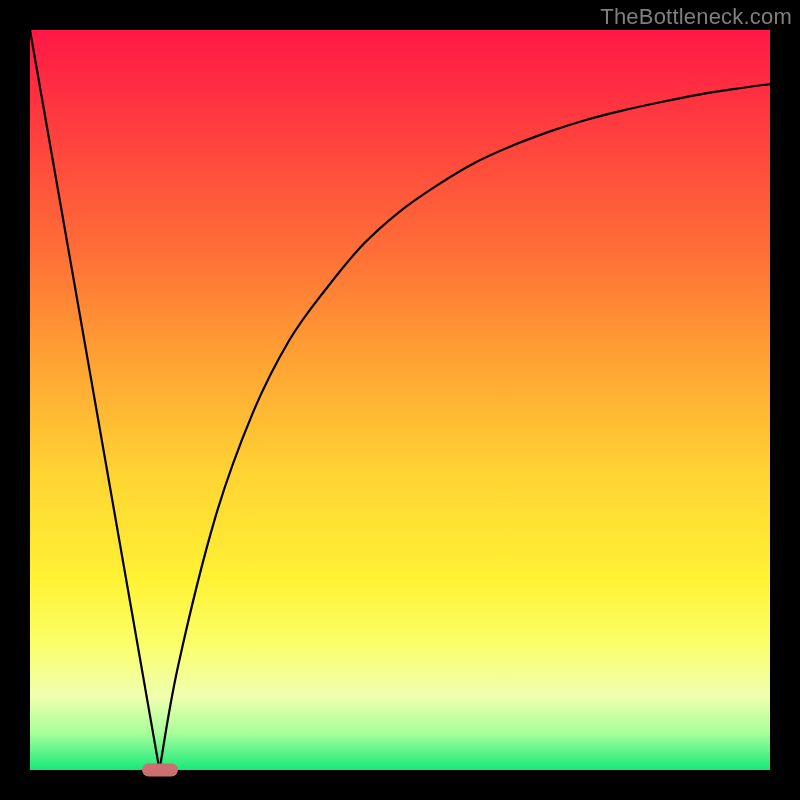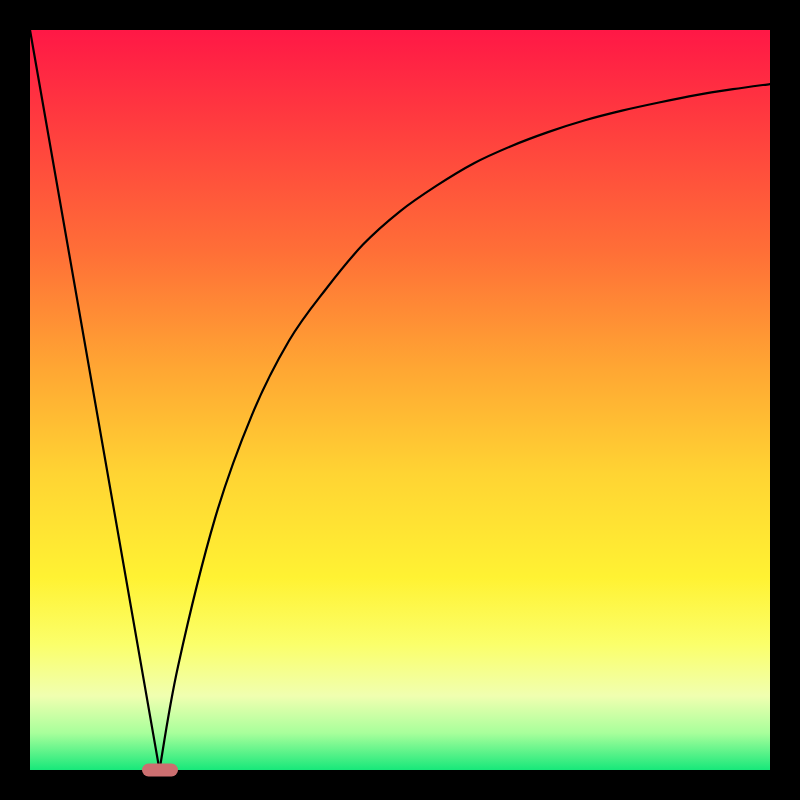--- a/index.html
+++ b/index.html
@@ -62,20 +62,21 @@
     z-index: 4;
     transform: translate(-50%, -50%);
   }
 </style>
 </head>
 <body>
 
 <div class="frame">
   <div class="plot"></div>
 
+  <div class="watermark">TheBottleneck.com</div>
 
   <svg class="curve-svg" viewBox="0 0 740 740" preserveAspectRatio="none">
     <path fill="none" stroke="#000" stroke-width="2.2" stroke-linecap="round" d="M 0 0 L 129.5 740"></path>
     <path fill="none" stroke="#000" stroke-width="2.2" stroke-linecap="round" d="M 129.5 740 C 132.58333333333334 722.7333333333333 138.75 678.3333333333333 148 636.4 C 157.25 594.4666666666667 172.66666666666666 530.3333333333333 185 488.4 C 197.33333333333334 446.46666666666664 209.66666666666666 414.4 222 384.8 C 234.33333333333334 355.20000000000005 246.66666666666666 331.76666666666665 259 310.8 C 271.3333333333333 289.83333333333337 283.6666666666667 275.0333333333333 296 259 C 308.3333333333333 242.96666666666667 320.6666666666667 227.55000000000004 333 214.60000000000002 C 345.3333333333333 201.65 357.66666666666663 191.16666666666663 370 181.29999999999995 C 382.33333333333337 171.43333333333328 394.66666666666674 163.41666666666663 407.00000000000006 155.39999999999998 C 419.33333333333337 147.38333333333333 431.6666666666667 139.7366666666667 444 133.20000000000005 C 456.3333333333333 126.6633333333334 468.6666666666667 121.36000000000007 481 116.18000000000006 C 493.3333333333333 111.00000000000006 505.6666666666667 106.43666666666668 518 102.12 C 530.3333333333334 97.80333333333333 542.6666666666666 93.85666666666663 555 90.27999999999997 C 567.3333333333334 86.70333333333332 579.6666666666666 83.62000000000008 592 80.66000000000008 C 604.3333333333334 77.70000000000009 616.6666666666666 75.11 629 72.51999999999998 C 641.3333333333334 69.92999999999996 653.6666666666666 67.34000000000002 666 65.12 C 678.3333333333334 62.9 690.6666666666666 61.04999999999993 703 59.19999999999993 C 715.3333333333334 57.34999999999993 733.8333333333334 54.883333333333304 740 54.01999999999998"></path>
   </svg>
 
   <div class="marker" style="left: 159.5px; top: 770px; background: rgb(204, 111, 112);"></div>
 </div>
 
 </body></html>

